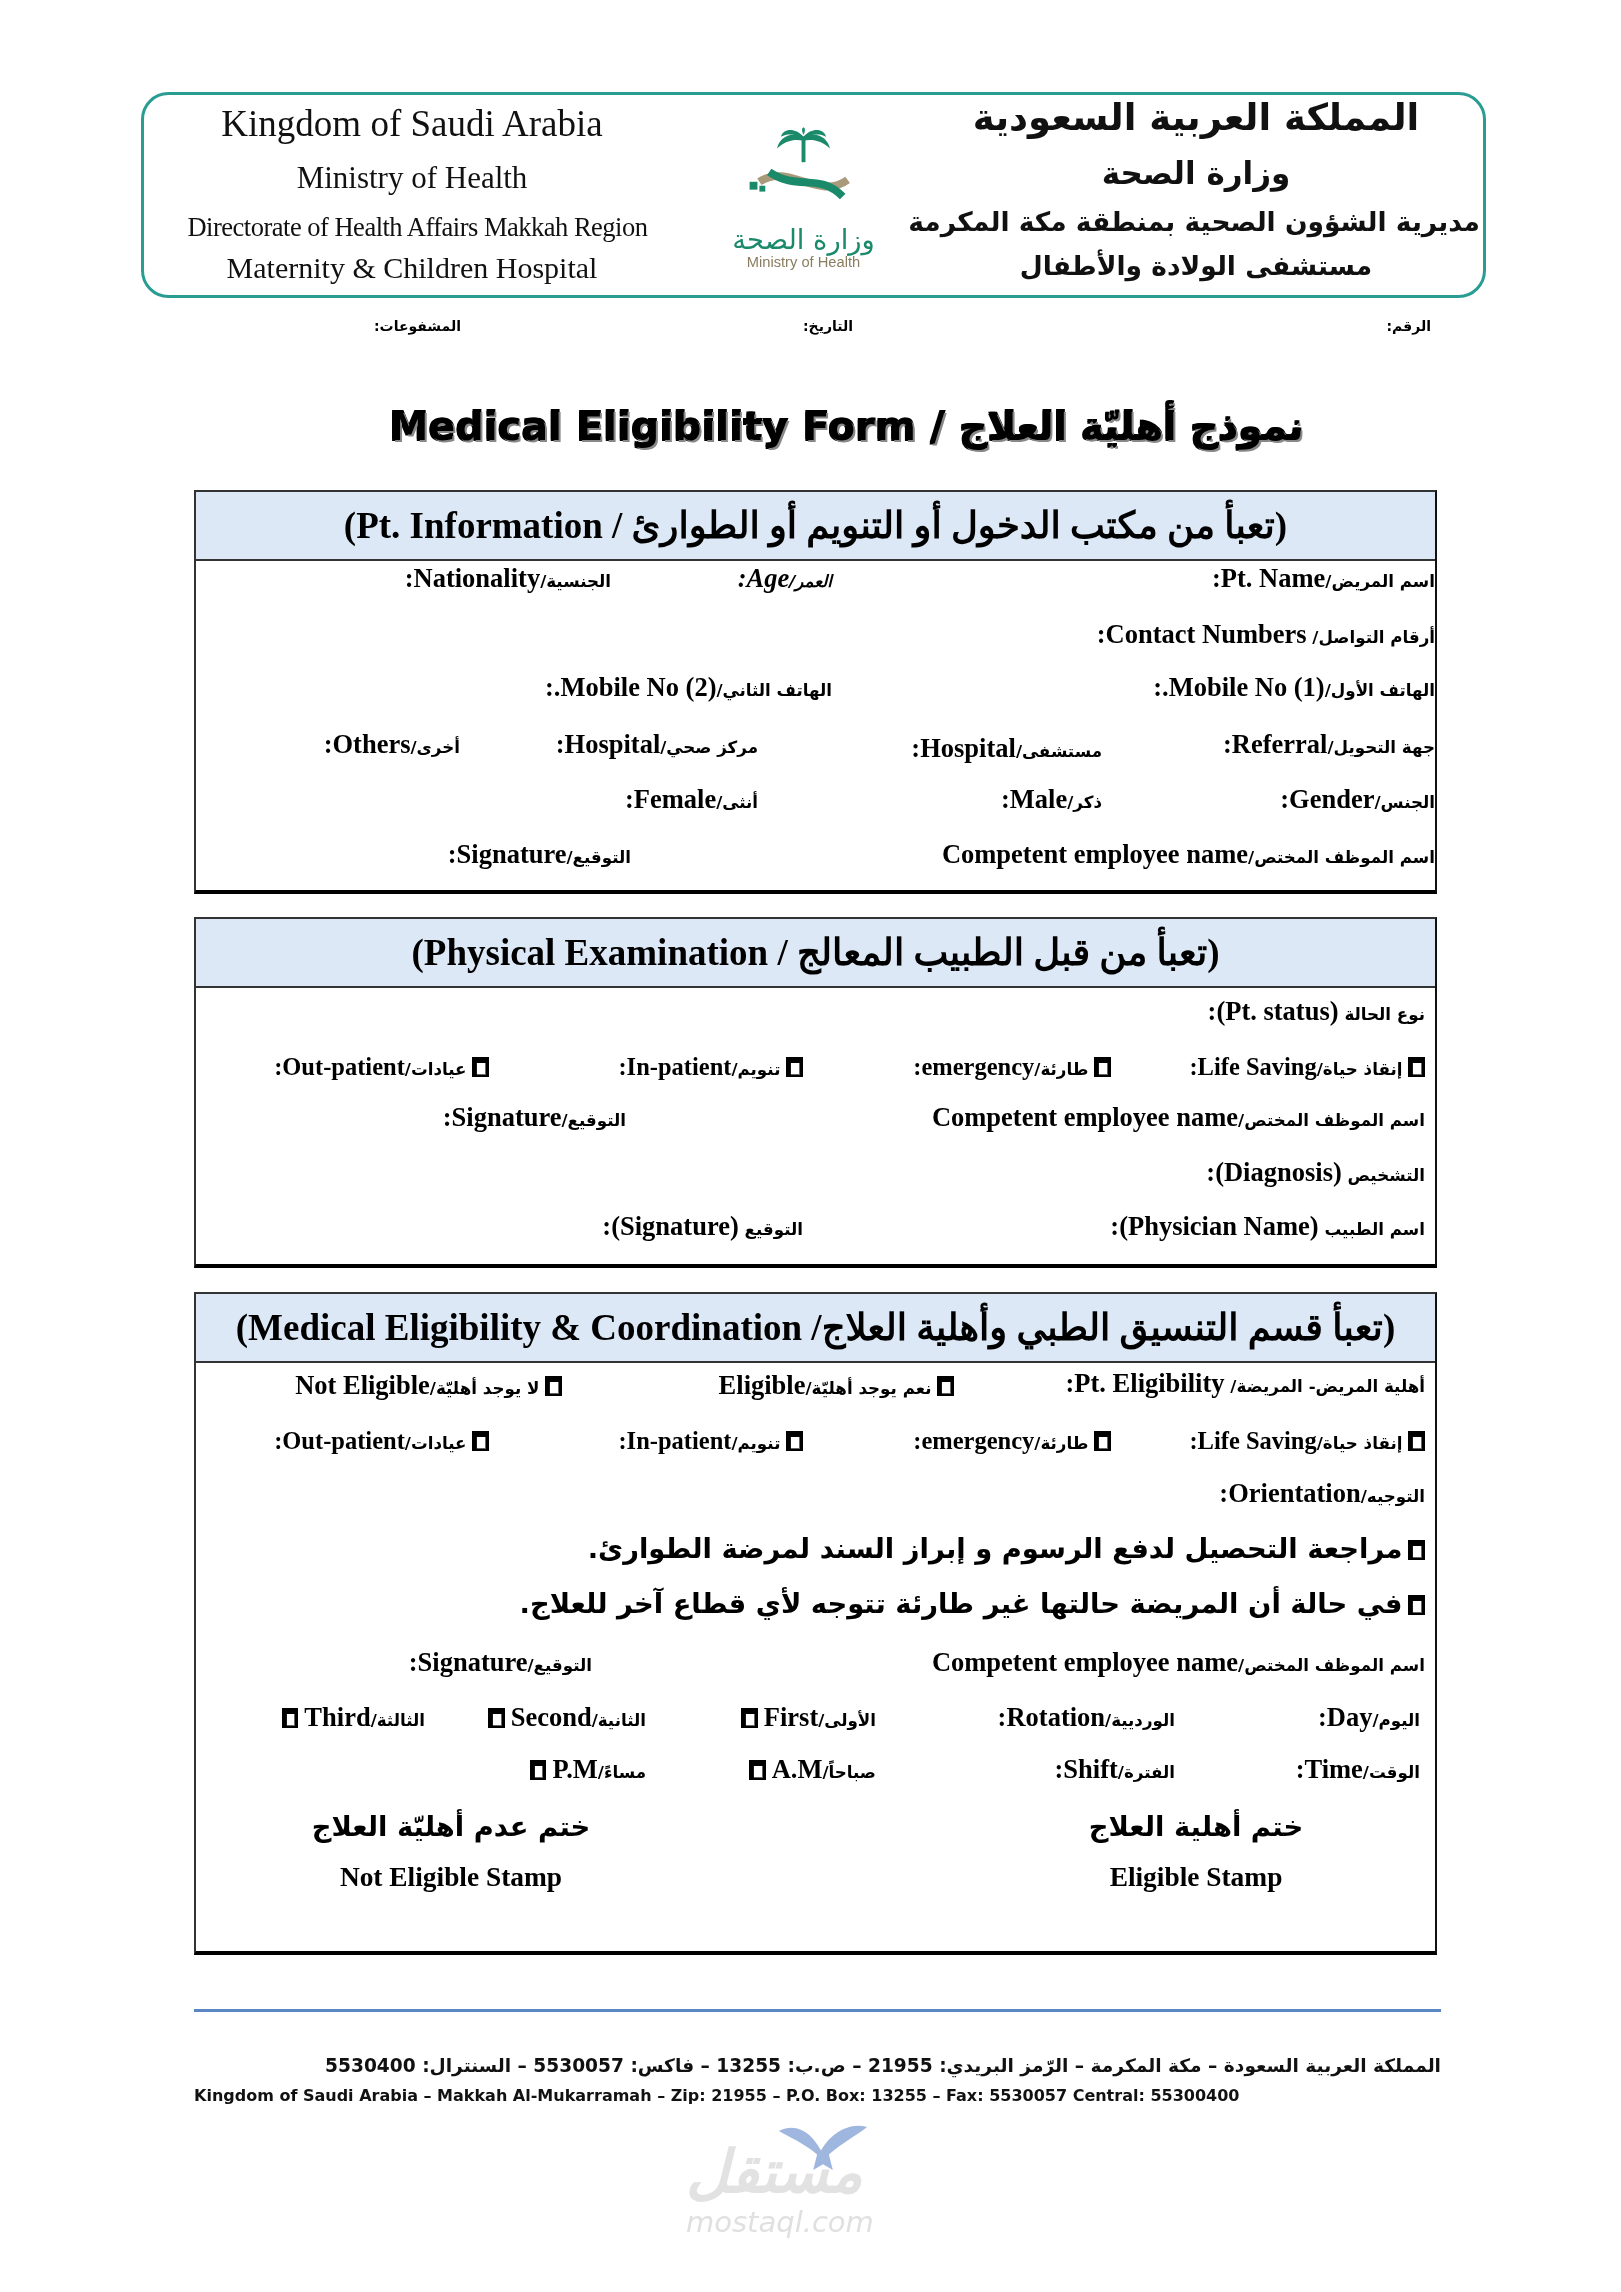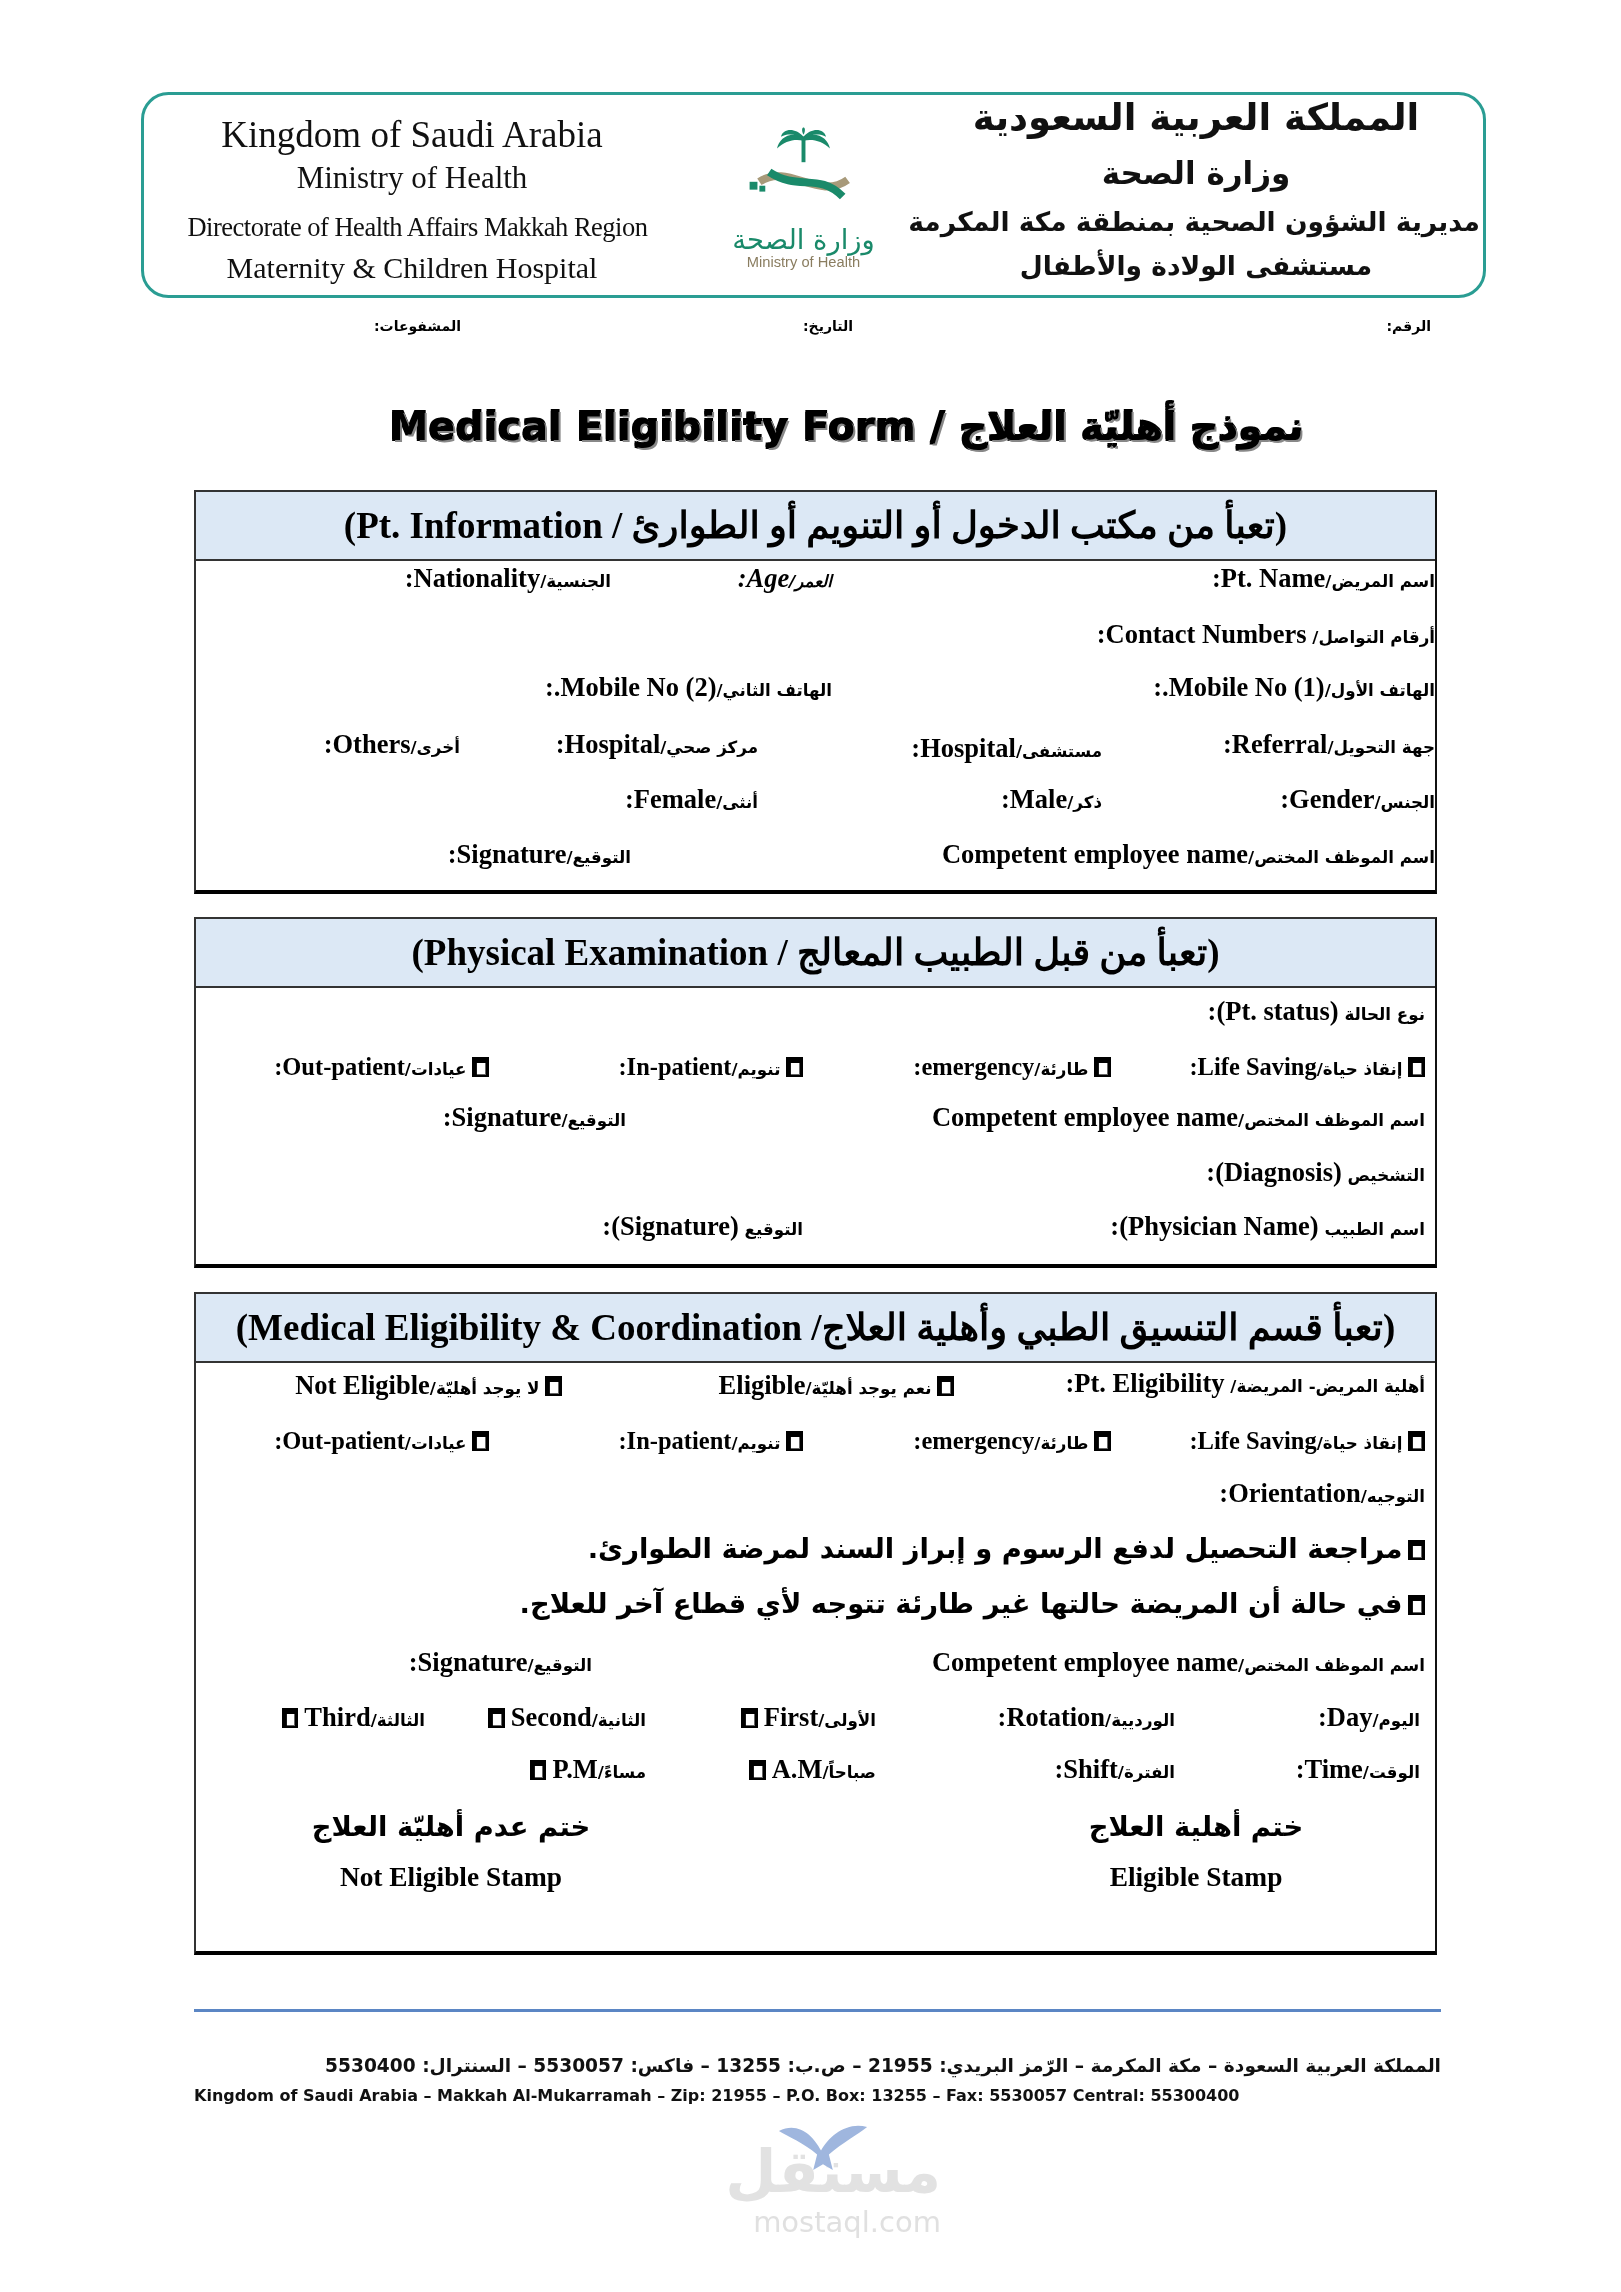--- a/index.html
+++ b/index.html
@@ -20,30 +20,30 @@
   .row { position:absolute; font-weight:bold; font-size:26.5px; white-space:nowrap; direction:rtl; font-family:"Liberation Serif", serif; }
   .ar-s { font-family:"DejaVu Sans", sans-serif; font-size:16.7px; font-weight:bold; }
   .cb { display:inline-block; width:16.7px; height:19.6px; border:2px solid #000; background:#fff; box-shadow: 2.9px 2.9px 0 #000 inset, -1px -1px 0 #666 inset; vertical-align:-2px; margin-left:5.9px; box-sizing:border-box; border-top-width:3.9px; border-right-width:3.9px; }
   .orient { position:absolute; font-family:"DejaVu Sans", sans-serif; font-weight:bold; font-size:27.4px; direction:rtl; white-space:nowrap; }
   .stamp-ar { position:absolute; font-family:"DejaVu Sans", sans-serif; font-weight:bold; font-size:27.4px; direction:rtl; white-space:nowrap; text-align:center; }
   .stamp-en { position:absolute; font-family:"Liberation Serif", serif; font-weight:bold; font-size:27.4px; white-space:nowrap; text-align:center; }
 
   #footer-line { left:194px; top:2009px; width:1247px; height:2.9px; background:#5b86c4; }
   .footer-text { font-family:"DejaVu Sans", sans-serif; font-weight:bold; font-size:18.6px; white-space:nowrap; color:#111; }
 
-  #watermark { left:686px; top:2127px; width:255px; height:127px; text-align:right; }
+  #watermark { left:686px; top:2127px; width:255px; height:127px; text-align:left;font-style:italic; }
   .wm-ar { font-family:"DejaVu Sans", sans-serif; font-weight:bold; font-size:59px; color:#e2e2e2; line-height:69px; }
   .wm-en { font-family:"DejaVu Sans", sans-serif; font-size:29px; color:#e0e0e0; line-height:33px; }
 </style>
 </head>
 <body>
 
 <div id="header-box" class="abs"></div>
 
-<div class="abs hdr-en" style="left:157px;top:113px;width:510px;font-size:37px;">Kingdom of Saudi Arabia</div>
+<div class="abs hdr-en" style="left:157px;top:102px;width:510px;font-size:37px;">Kingdom of Saudi Arabia</div>
 <div class="abs hdr-en" style="left:157px;top:160px;width:510px;font-size:31px;">Ministry of Health</div>
 <div class="abs hdr-en" style="left:145px;top:212px;width:545px;font-size:26.5px;letter-spacing:-0.5px;">Directorate of Health Affairs Makkah Region</div>
 <div class="abs hdr-en" style="left:157px;top:251px;width:510px;font-size:30px;">Maternity &amp; Children Hospital</div>
 
 <div class="abs" style="left:720px;top:123px;width:167px;height:147px;text-align:center;">
   <svg width="167" height="98" viewBox="0 0 170 100">
     <g fill="#1a8a6a">
       <path d="M85 40 L85 14" stroke="#1a8a6a" stroke-width="4"></path>
       <path d="M85 14 C70 8 60 16 58 26 C66 18 76 16 85 18 Z"></path>
       <path d="M85 14 C100 8 110 16 112 26 C104 18 94 16 85 18 Z"></path>

